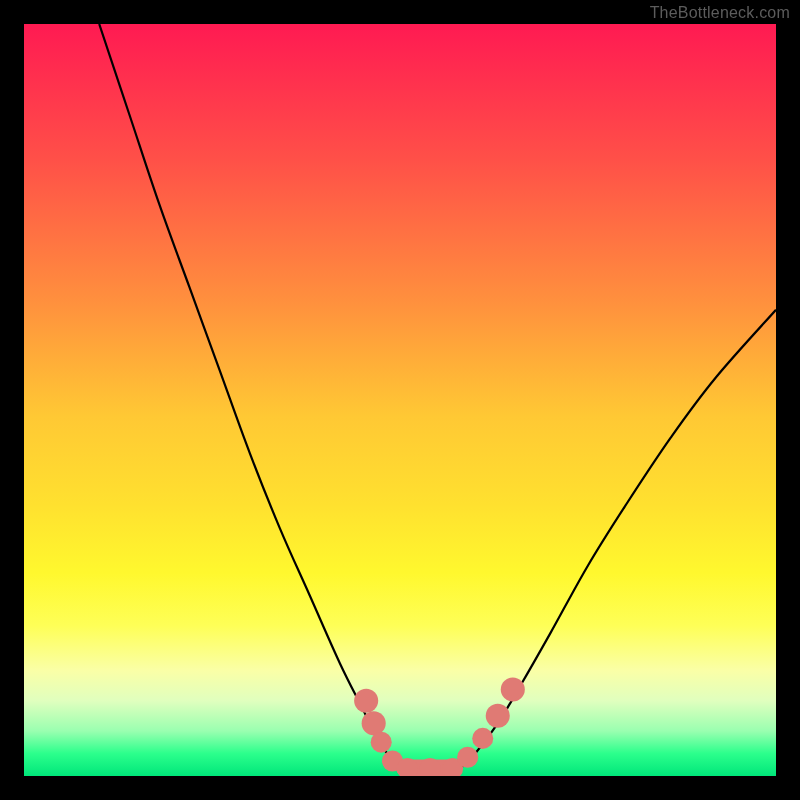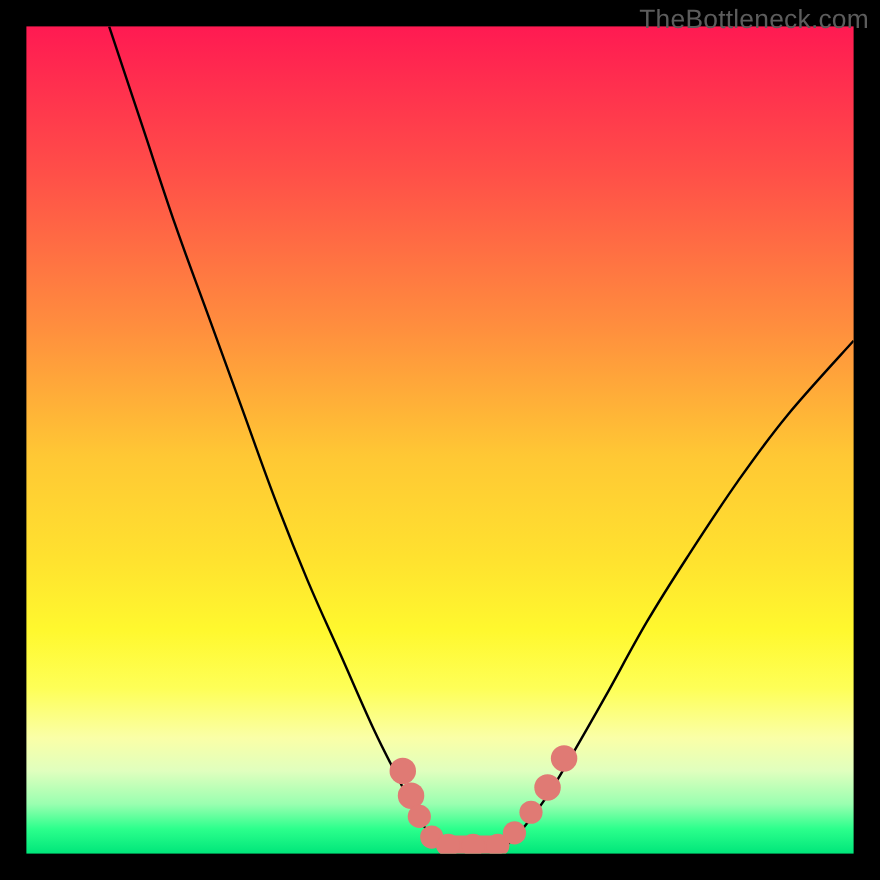--- a/index.html
+++ b/index.html
@@ -30,21 +30,21 @@
       #9affb0 94%,
       #2cff8c 97%,
       #00e67a 100%
     );
   }
   .watermark {
     position: absolute;
     top: 4px;
     right: 10px;
     color: #5c5c5c;
-    font-size: 24px;
+    font-size: 16px;
     letter-spacing: 0.2px;
     font-weight: 500;
   }
   svg.plot {
     position: absolute;
     left: 0;
     top: 0;
     width: 752px;
     height: 752px;
   }

